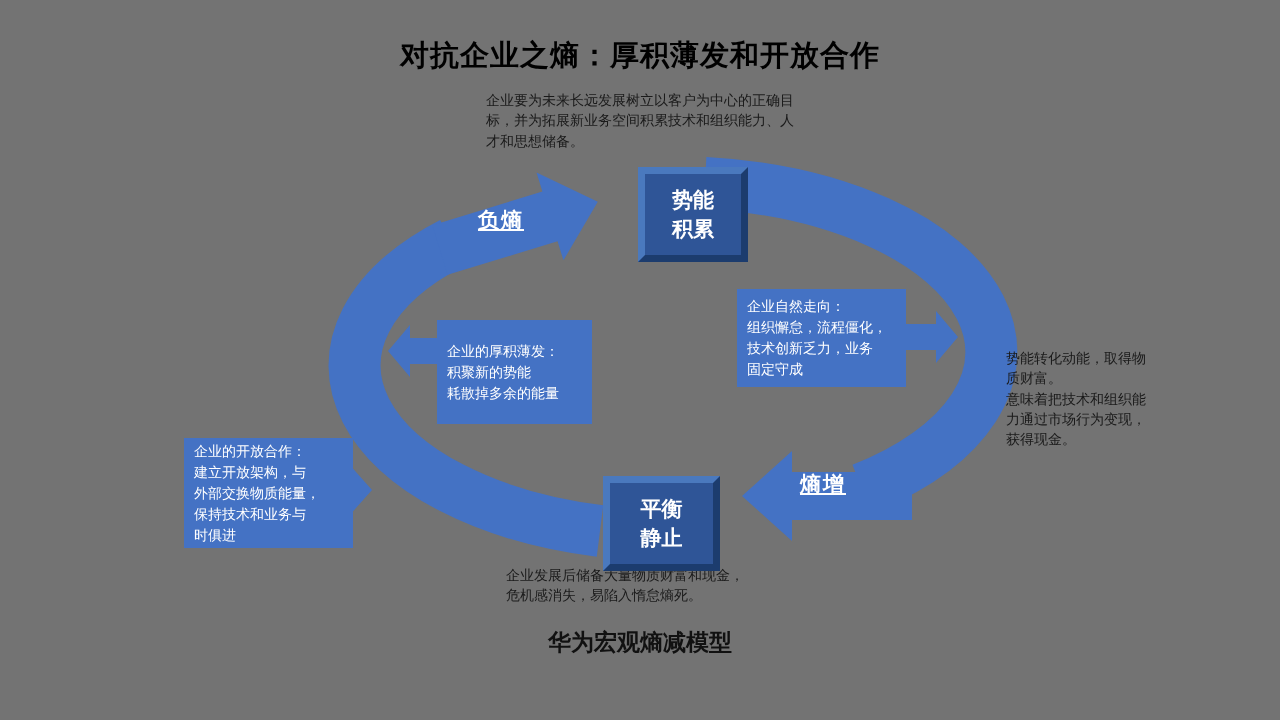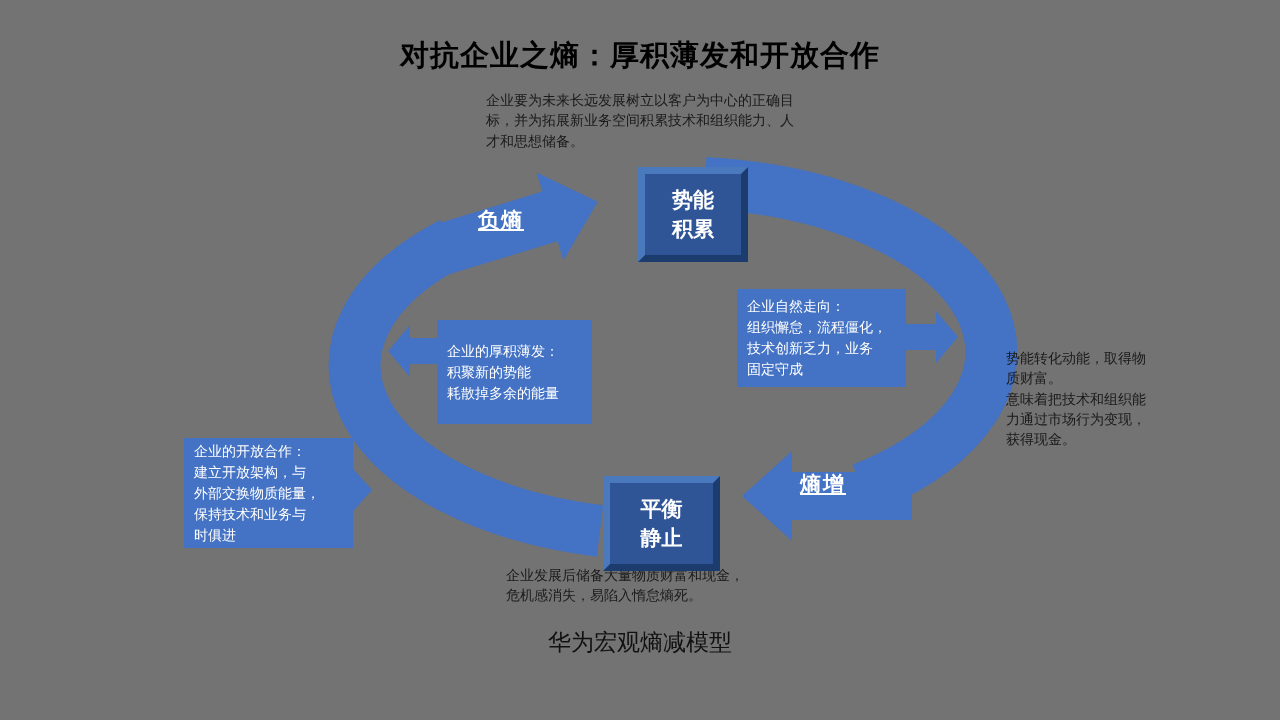--- a/index.html
+++ b/index.html
@@ -5,21 +5,21 @@
   html,body{margin:0;padding:0;background:#fff;}
   body{font-family:"DejaVu Sans","Liberation Sans",sans-serif;}
   .stage{position:relative;width:1280px;height:720px;background:#737373;overflow:hidden;}
   .abs{position:absolute;}
   .title{left:0;right:0;top:36px;text-align:center;font-size:29px;font-weight:bold;color:#000;letter-spacing:1px;}
   .note{color:#1a1a1a;font-size:14px;line-height:1.45;white-space:pre-line;}
   #top-note{left:486px;top:90px;width:420px;}
   #left-note{left:93px;top:277px;width:250px;}
   #right-note{left:1006px;top:304px;width:200px;margin-top:44px;}
   #bottom-note{left:506px;top:565px;width:320px;}
-  .caption{left:0;right:0;top:627px;text-align:center;font-size:23px;color:#111;}
+  .caption{left:0;right:0;top:627px;text-align:center;font-size:23px;color:#111;font-weight:bold;}
   svg.layer{left:0;top:0;}
   .arc{fill:none;stroke:var(--arrow-blue,#4472C4);stroke-width:52;}
   .blockarrow{fill:var(--arrow-blue,#4472C4);}
   .node{background:var(--node-face,#2F5597);
         border:7px solid;
         border-color:var(--node-edge-light,#4A79BE) var(--node-edge-dark,#1C3C6E) var(--node-edge-dark,#1C3C6E) var(--node-edge-light,#4A79BE);
         color:#fff;font-weight:bold;font-size:21px;line-height:1.35;
         display:flex;align-items:center;justify-content:center;text-align:center;
         white-space:pre-line;box-sizing:border-box;}
   #node-top{left:638px;top:167px;width:110px;height:95px;}

